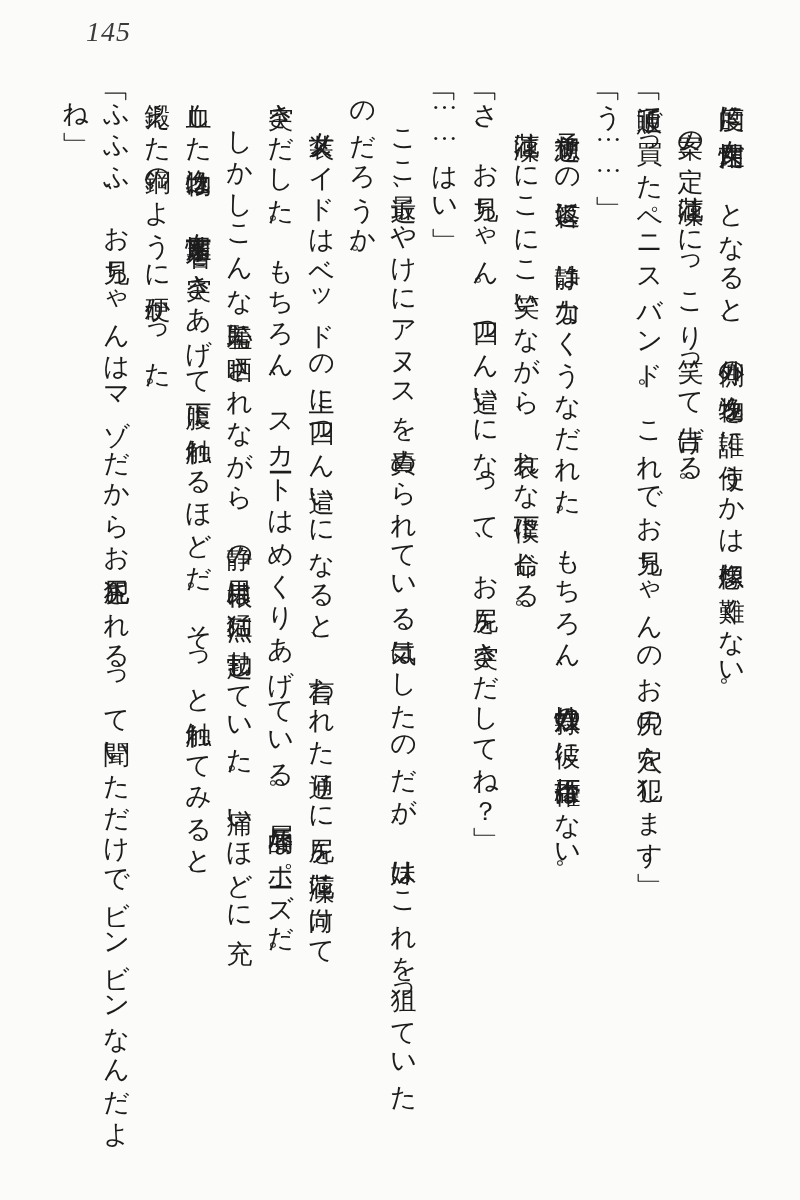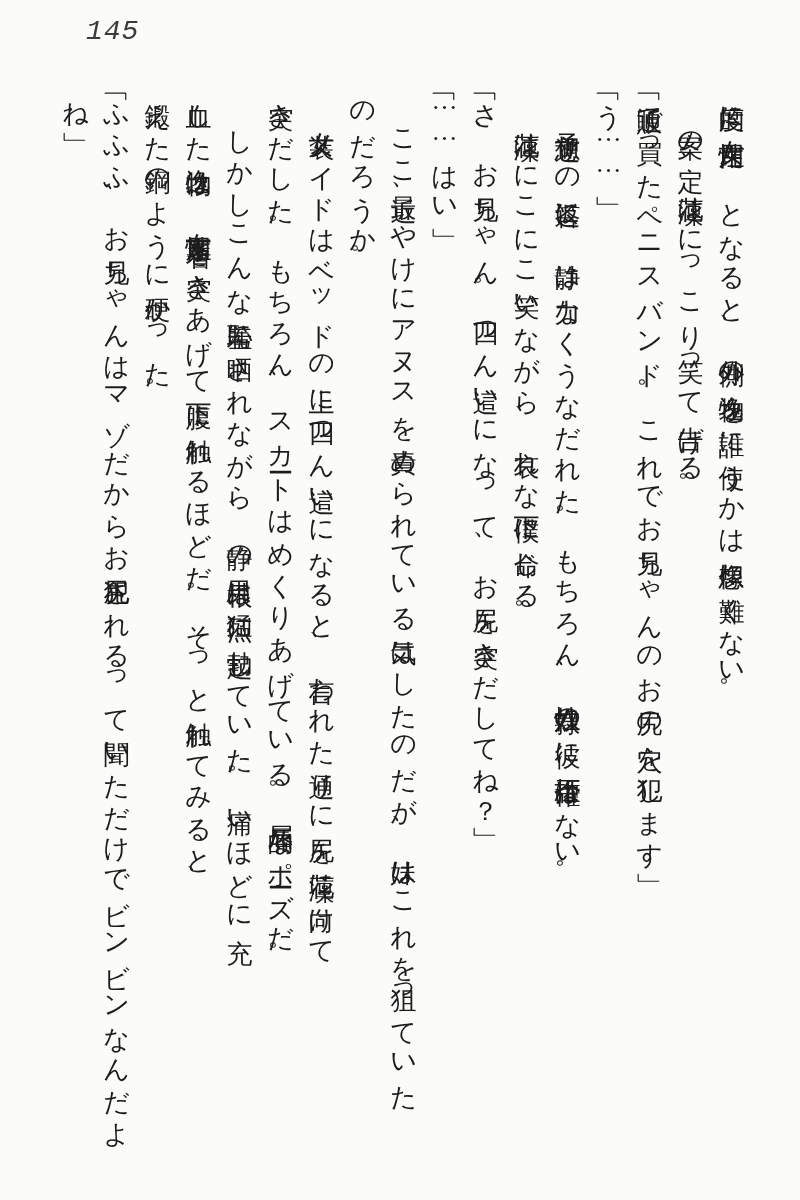--- a/index.html
+++ b/index.html
@@ -12,21 +12,21 @@
     font-family: "Liberation Serif", "DejaVu Serif", serif;
   }
   .page {
     position: absolute;
     inset: 0;
   }
   .page-number {
     position: absolute;
     top: 16px;
     left: 86px;
-    font-family: Liberation Mono, monospace;
+    font-family: Liberation Serif, serif;
     font-style: italic;
     font-size: 28px;
     letter-spacing: 1px;
     color: #3b3b3b;
   }
   .text-block {
     position: absolute;
     top: 84px;
     right: 48px;
     height: 1086px;

